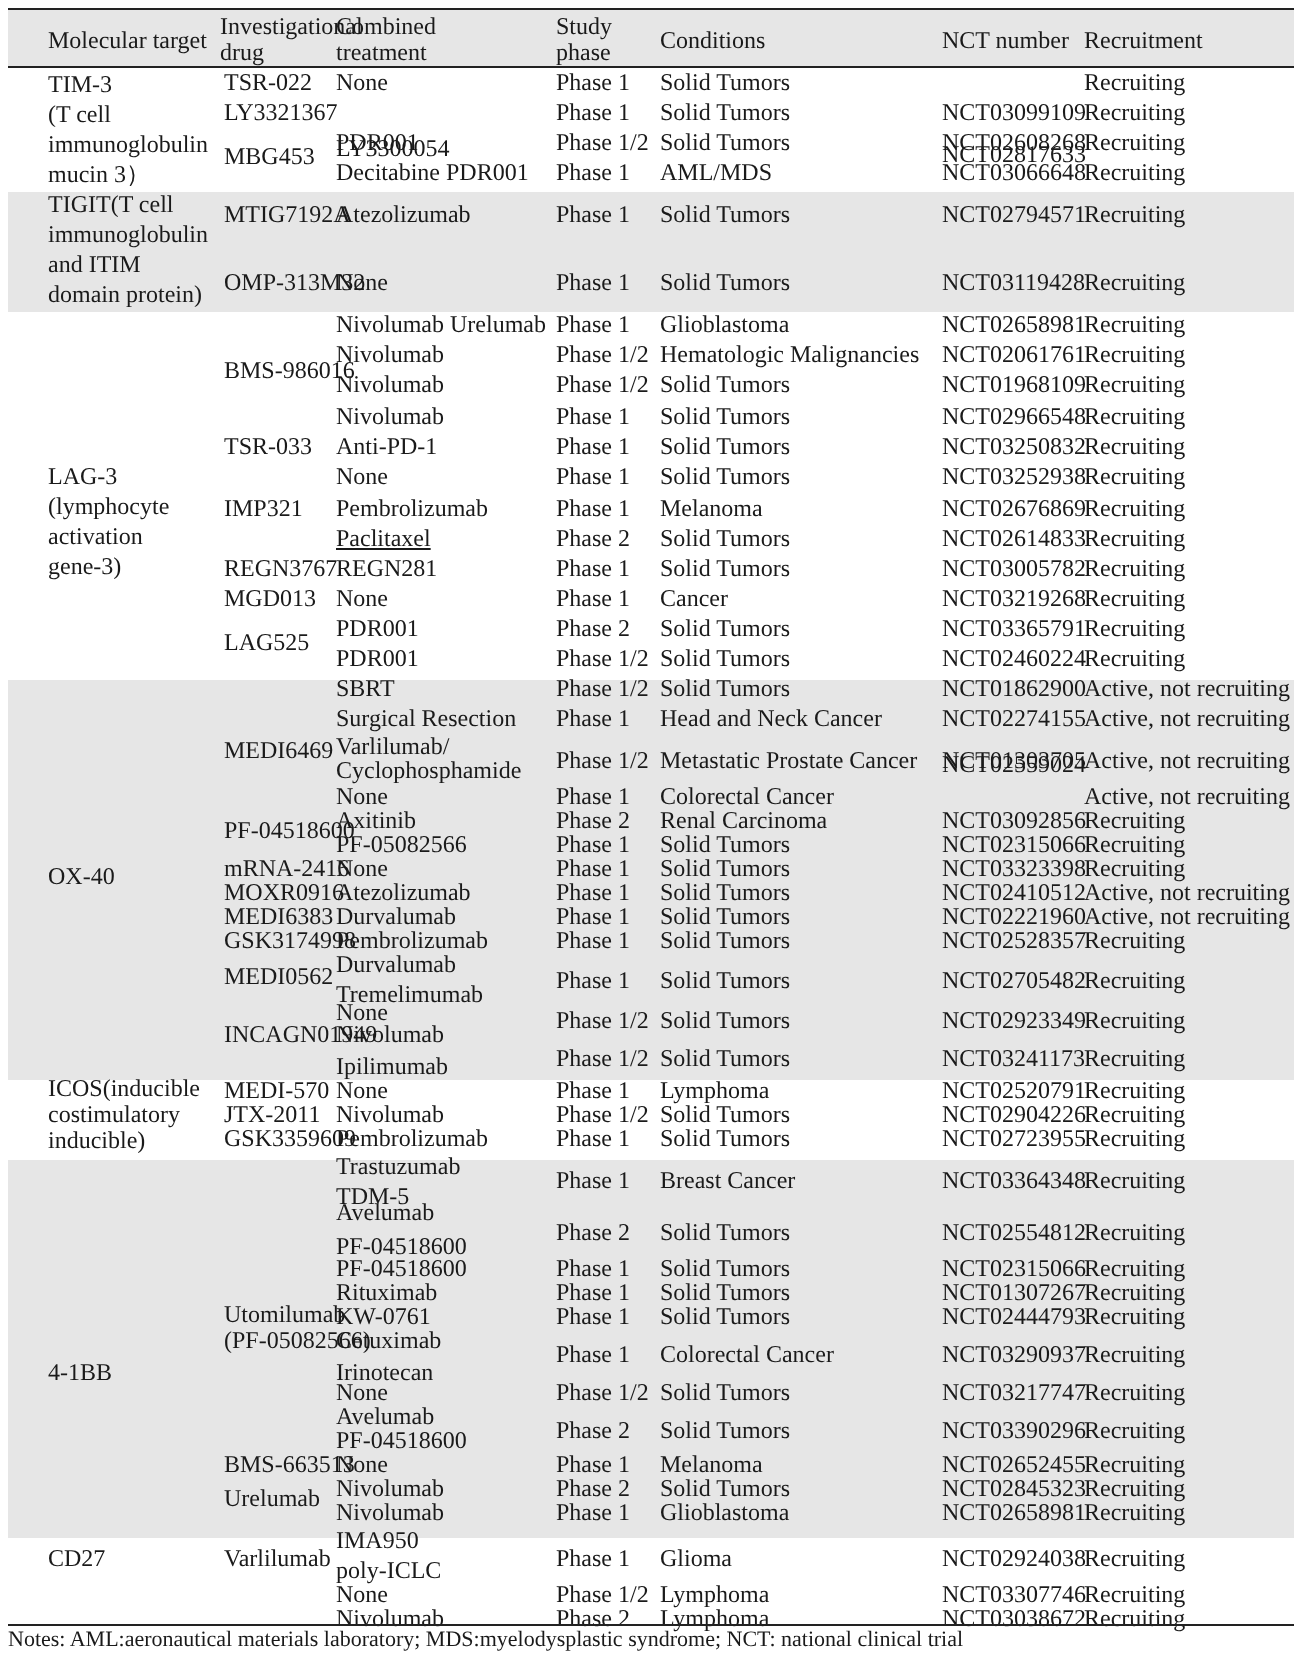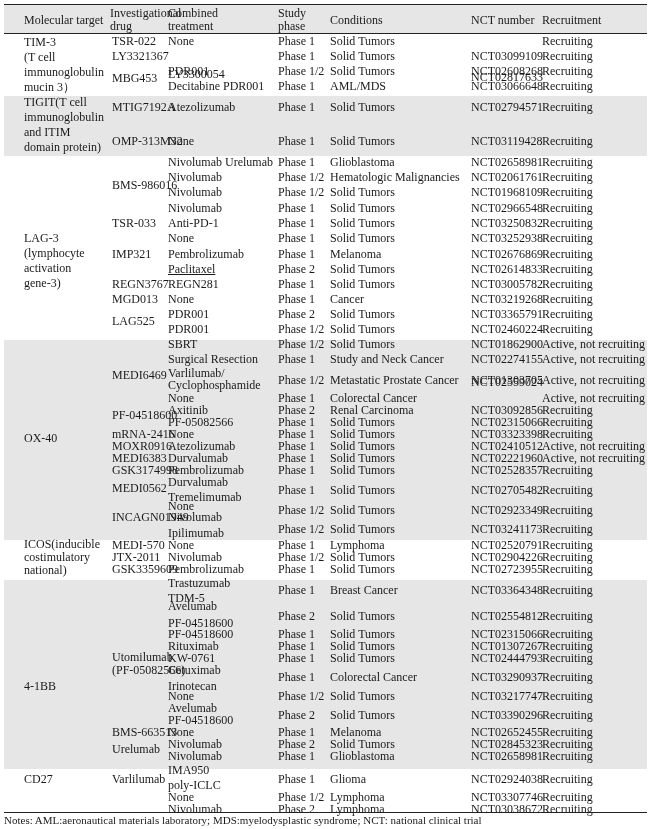--- a/index.html
+++ b/index.html
@@ -52,21 +52,21 @@
       <div class="band" style="top: 152px; height: 184px;"></div>
       <div class="cell c-target" style="top: 228px;">LAG-3</div>
       <div class="cell c-target" style="top: 243px;">(lymphocyte</div>
       <div class="cell c-target" style="top: 258px;"> activation</div>
       <div class="cell c-target" style="top: 273px;"> gene-3)</div>
       <div class="band gray" style="top: 336px; height: 200px;"></div>
       <div class="cell c-target" style="top: 428px;">OX-40</div>
       <div class="band" style="top: 536px; height: 40px;"></div>
       <div class="cell c-target" style="top: 534px;">ICOS(inducible</div>
       <div class="cell c-target" style="top: 547px;"> costimulatory</div>
-      <div class="cell c-target" style="top: 560px;"> national)</div>
+      <div class="cell c-target" style="top: 560px;"> inducible)</div>
       <div class="band gray" style="top: 576px; height: 189px;"></div>
       <div class="cell c-target" style="top: 676px;">4-1BB</div>
       <div class="band" style="top: 765px; height: 43px;"></div>
       <div class="cell c-target" style="top: 769px;">CD27</div>
       <div class="cell c-drug" style="top: 31px;">TSR-022</div>
       <div class="cell c-drug" style="top: 46px;">LY3321367</div>
       <div class="cell c-drug" style="top: 68px;">MBG453</div>
       <div class="cell c-drug" style="top: 97px;">MTIG7192A</div>
       <div class="cell c-drug" style="top: 131px;">OMP-313M32</div>
       <div class="cell c-drug" style="top: 175px;">BMS-986016</div>
@@ -181,21 +181,21 @@
       <div class="cell c-cond" style="top: 319px;">Solid Tumors</div>
       <div class="cell c-nct" style="top: 319px;">NCT02460224</div>
       <div class="cell c-rec" style="top: 319px;">Recruiting</div>
       <div class="cell c-combo" style="top: 334px;">SBRT</div>
       <div class="cell c-phase" style="top: 334px;">Phase 1/2</div>
       <div class="cell c-cond" style="top: 334px;">Solid Tumors</div>
       <div class="cell c-nct" style="top: 334px;">NCT01862900</div>
       <div class="cell c-rec" style="top: 334px;">Active, not recruiting</div>
       <div class="cell c-combo" style="top: 349px;">Surgical Resection</div>
       <div class="cell c-phase" style="top: 349px;">Phase 1</div>
-      <div class="cell c-cond" style="top: 349px;">Study and Neck Cancer</div>
+      <div class="cell c-cond" style="top: 349px;">Head and Neck Cancer</div>
       <div class="cell c-nct" style="top: 349px;">NCT02274155</div>
       <div class="cell c-rec" style="top: 349px;">Active, not recruiting</div>
       <div class="cell c-combo" style="top: 363px;">Varlilumab/</div>
       <div class="cell c-combo" style="top: 375px;">Cyclophosphamide</div>
       <div class="cell c-phase" style="top: 370px;">Phase 1/2</div>
       <div class="cell c-cond" style="top: 370px;">Metastatic Prostate Cancer</div>
       <div class="cell c-nct" style="top: 370px;">NCT01303705</div>
       <div class="cell c-rec" style="top: 370px;">Active, not recruiting</div>
       <div class="cell c-combo" style="top: 388px;">None</div>
       <div class="cell c-phase" style="top: 388px;">Phase 1</div>

